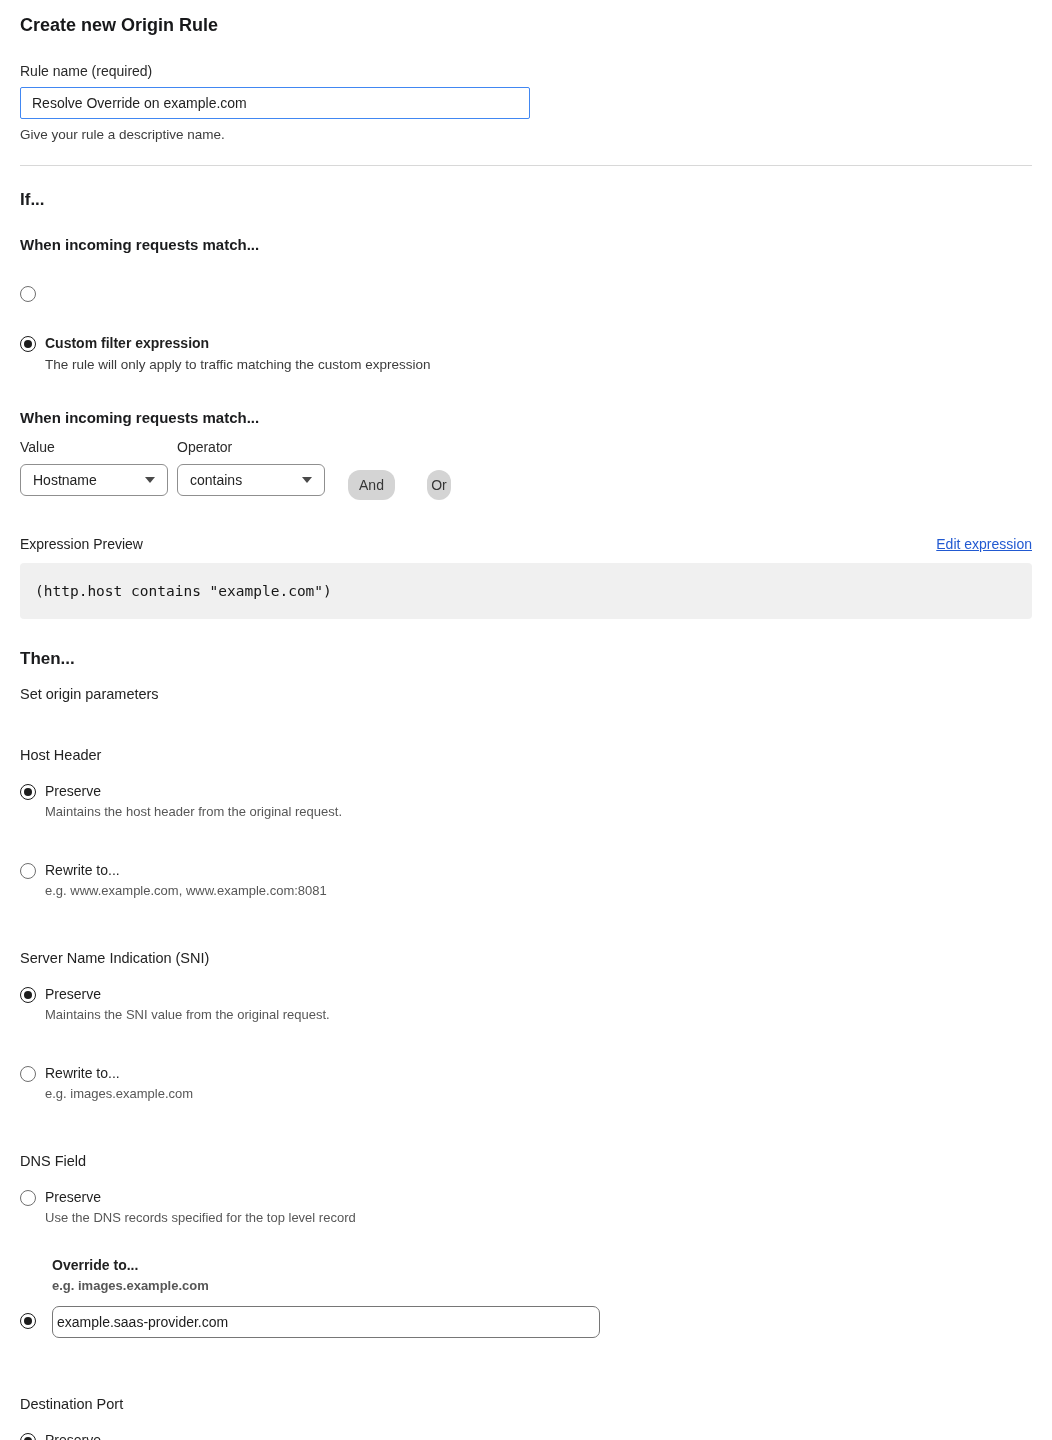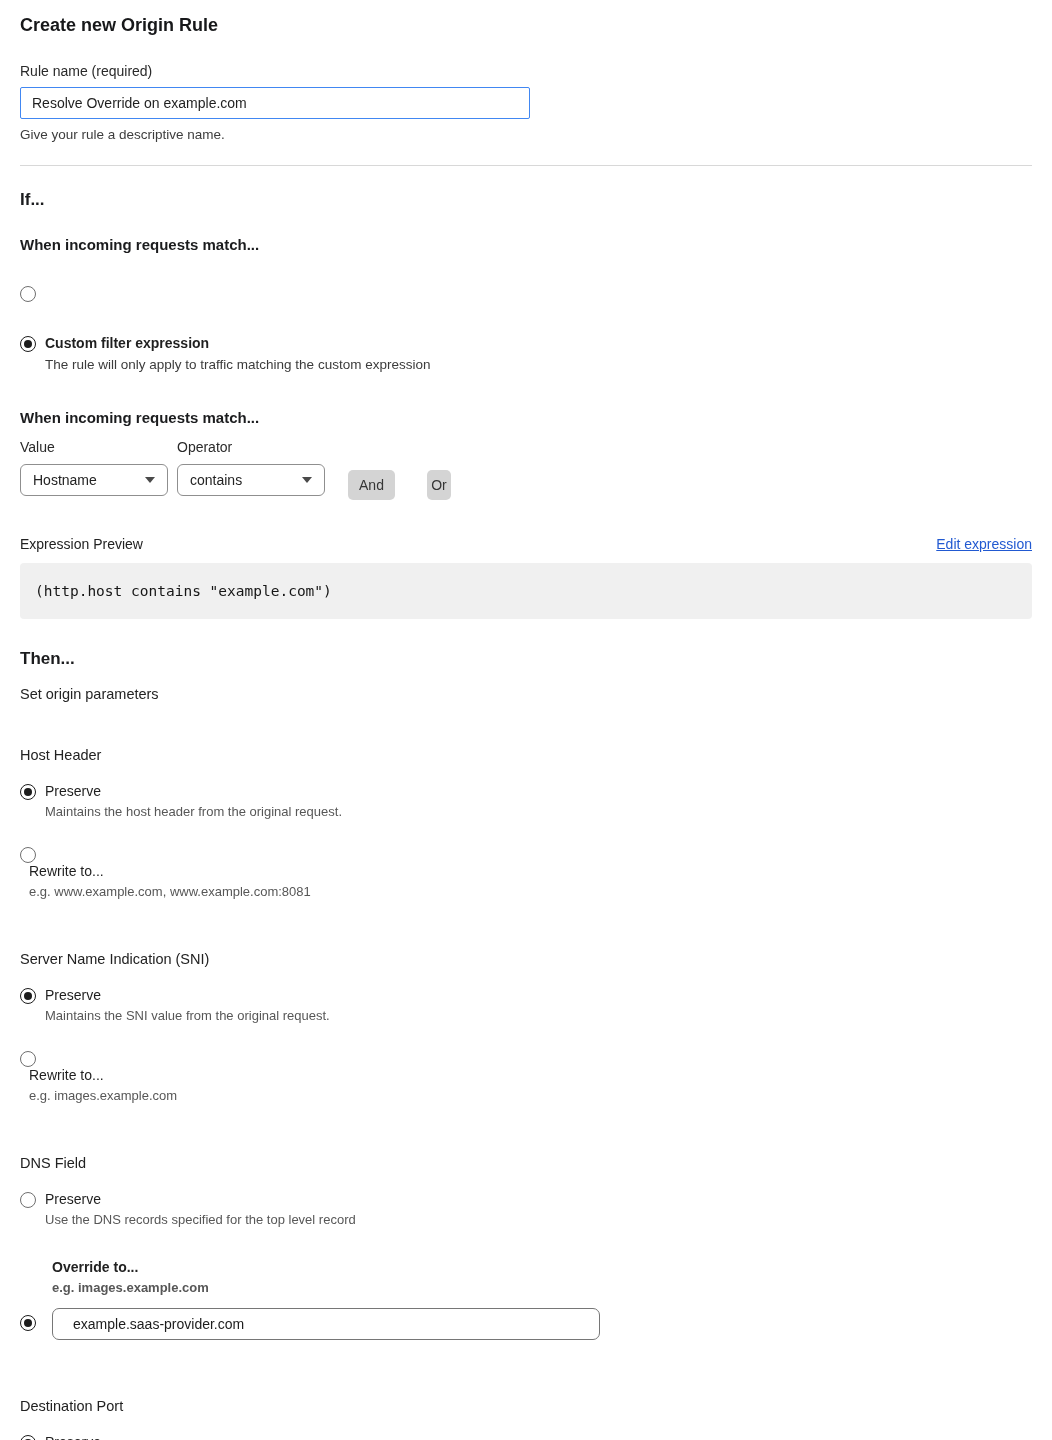--- a/index.html
+++ b/index.html
@@ -61,21 +61,21 @@
     width: 0; height: 0; border-left: 5px solid transparent;
     border-right: 5px solid transparent; border-top: 6px solid #4a4a4a;
   }
   .value-input {
     height: 32px; border: 1px solid #93a0b4; border-radius: 6px;
     background: #e8f0fe; display: flex; align-items: center;
     padding: 0 12px; font-size: 14px; color: #1c1c1c;
   }
   .value-helper { margin-top: 7px; font-size: 13.5px; color: #3d3d3d; }
   .andor {
-    height: 30px; border: none; border-radius: 5px; background: #d4d4d4;
+    height: 30px; border: none; border-radius: 12px; background: #d4d4d4;
     color: #363636; font-size: 14px; font-family: inherit; cursor: pointer;
     margin-top: 31px; display: flex; align-items: center; justify-content: center;
   }
   .btn-and { width: 47px; margin-left: 14px; }
   .btn-or  { width: 24px; margin-left: 32px; }
 
   .preview-head { display: flex; justify-content: space-between; align-items: flex-end; margin-top: 36px; }
   .preview-label { font-size: 14px; color: #222; }
   .edit-link { font-size: 14px; color: #2159d1; text-decoration: underline; cursor: pointer; }
   .code-box {
@@ -84,31 +84,31 @@
     font-size: 14.5px; color: #161616;
   }
 
   .h-then { margin: 30px 0 0 0; font-size: 17px; font-weight: 700; color: #1b1c1e; }
   .then-sub { margin-top: 17px; font-size: 14.5px; color: #242424; }
 
   .param-label { font-size: 14.5px; color: #222; }
   .param-host { margin-top: 45px; }
   .param-gap  { margin-top: 52px; }
   .param .option-row { margin-top: 20px; }
-  .param .option-row + .option-row { margin-top: 27px; flex-direction: column; }
+  .param .option-row + .option-row { margin-top: 43px; }
 
   .override-block { margin-left: 32px; margin-top: 32px; font-weight: bold; }
   .override-label { font-size: 14px; color: #222; cursor: pointer; }
   .override-helper { margin-top: 5px; font-size: 13px; color: #575757; }
   .override-row { display: flex; margin-top: 13px; align-items: flex-start; }
   .override-row .radio { margin-top: 7px; }
   .override-input {
     margin-left: 16px; width: 548px; height: 32px;
     border: 1px solid #767676; border-radius: 7px; background: #fff;
-    display: flex; align-items: center; padding: 0 20px;
+    display: flex; align-items: center; padding: 0 4px;
     font-size: 14px; color: #1c1c1c;
   }
 
   .param-dest { margin-top: 58px; }
 </style>
 </head>
 <body>
 
 <div class="container">
 

